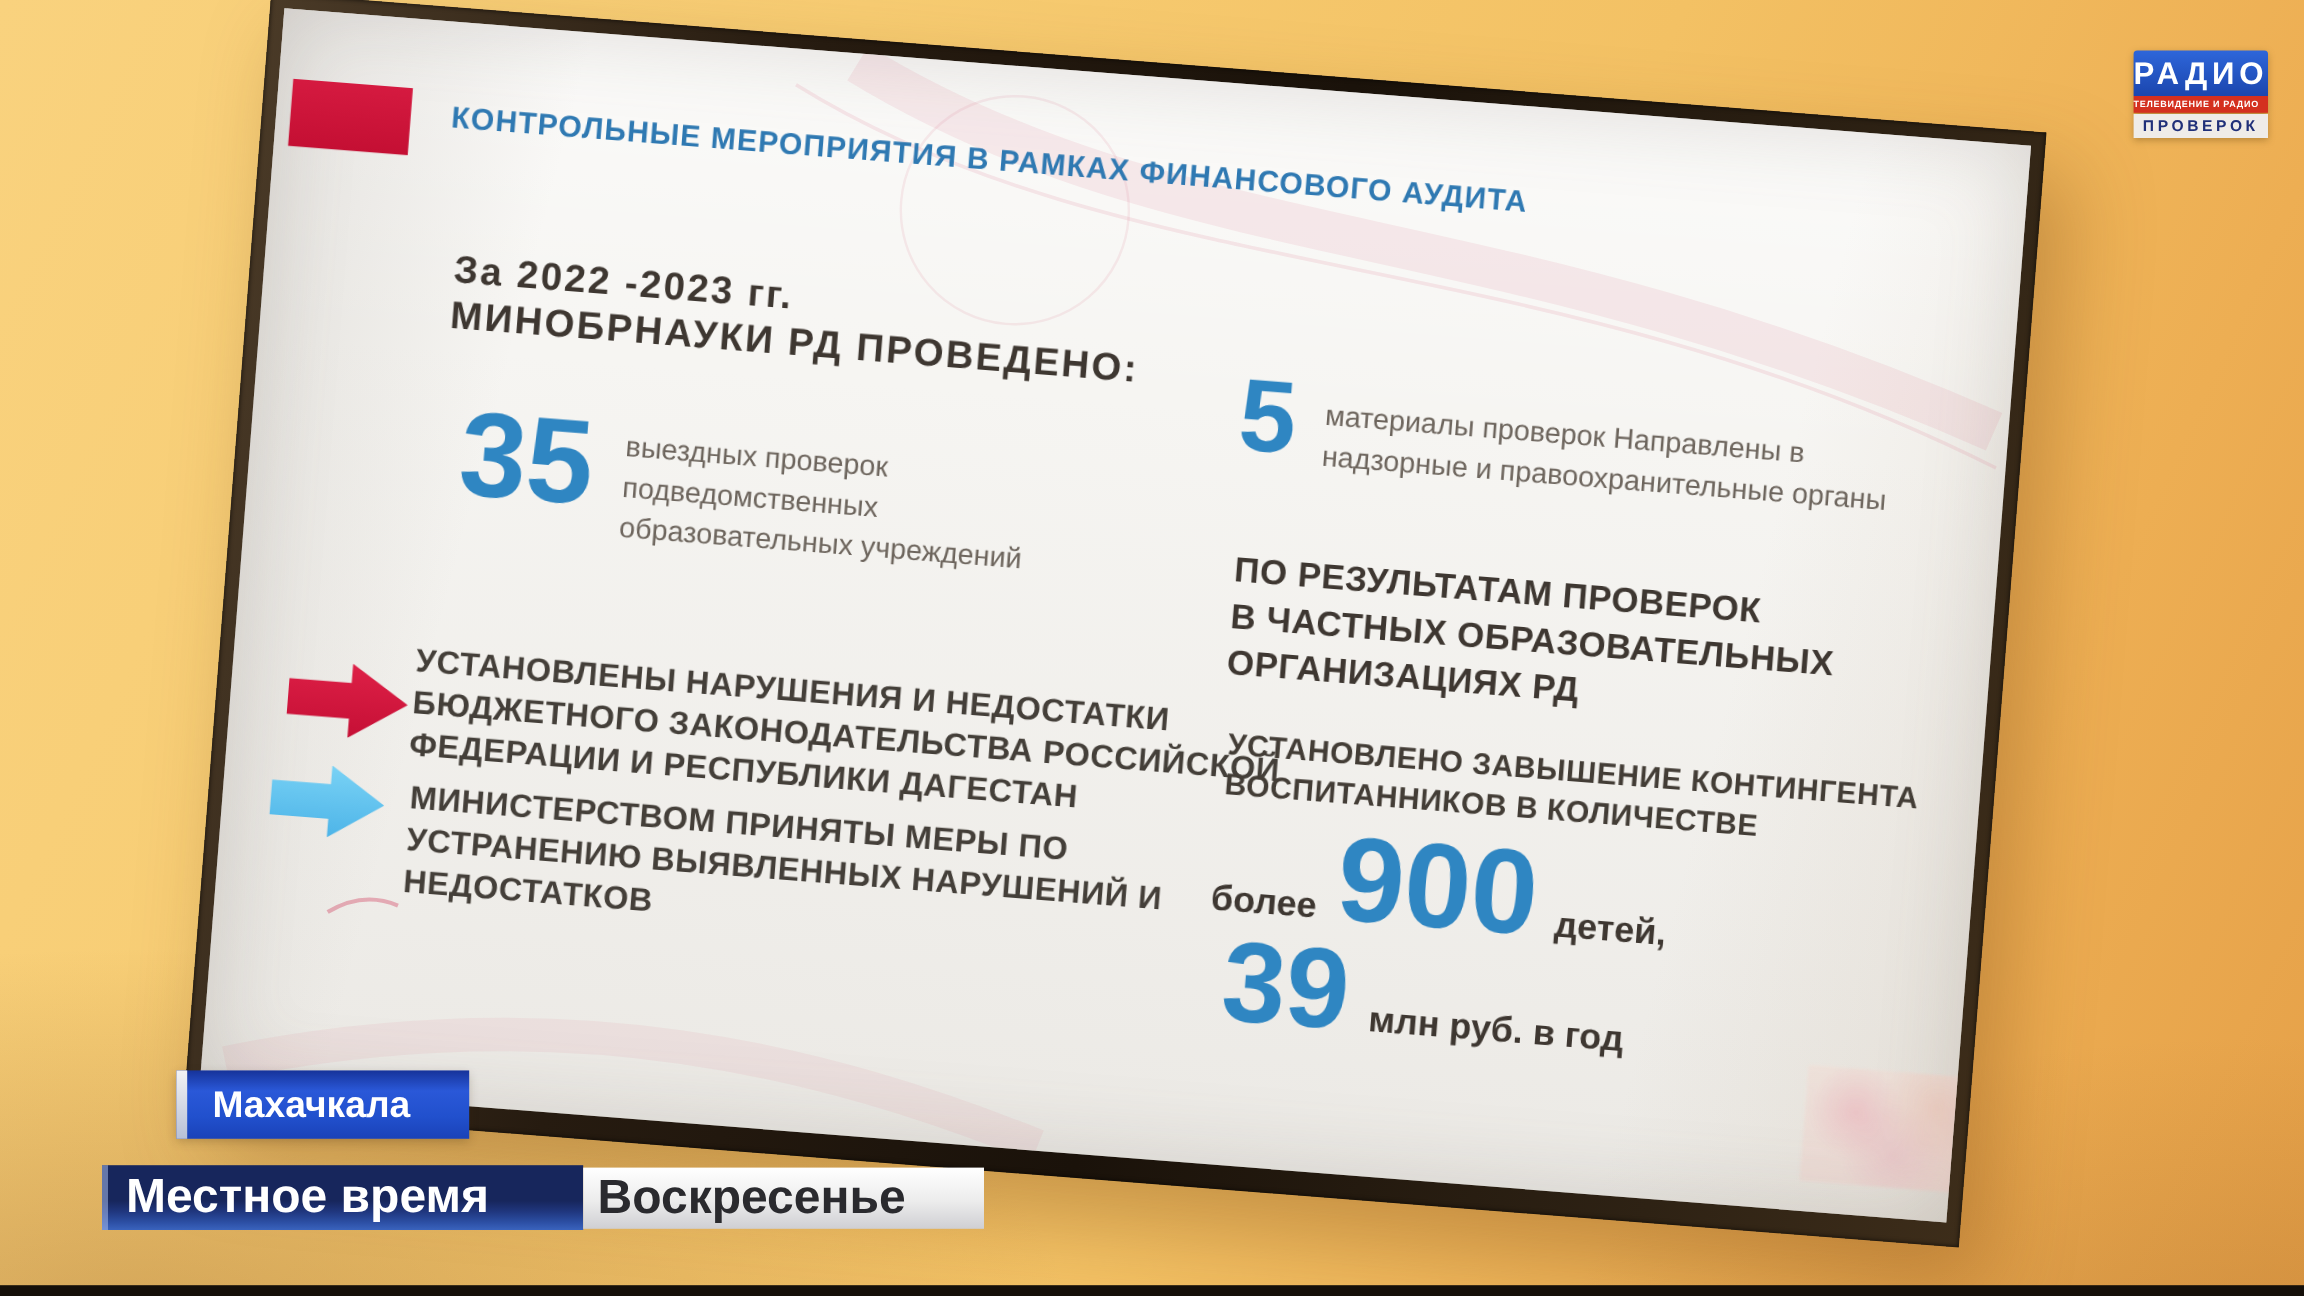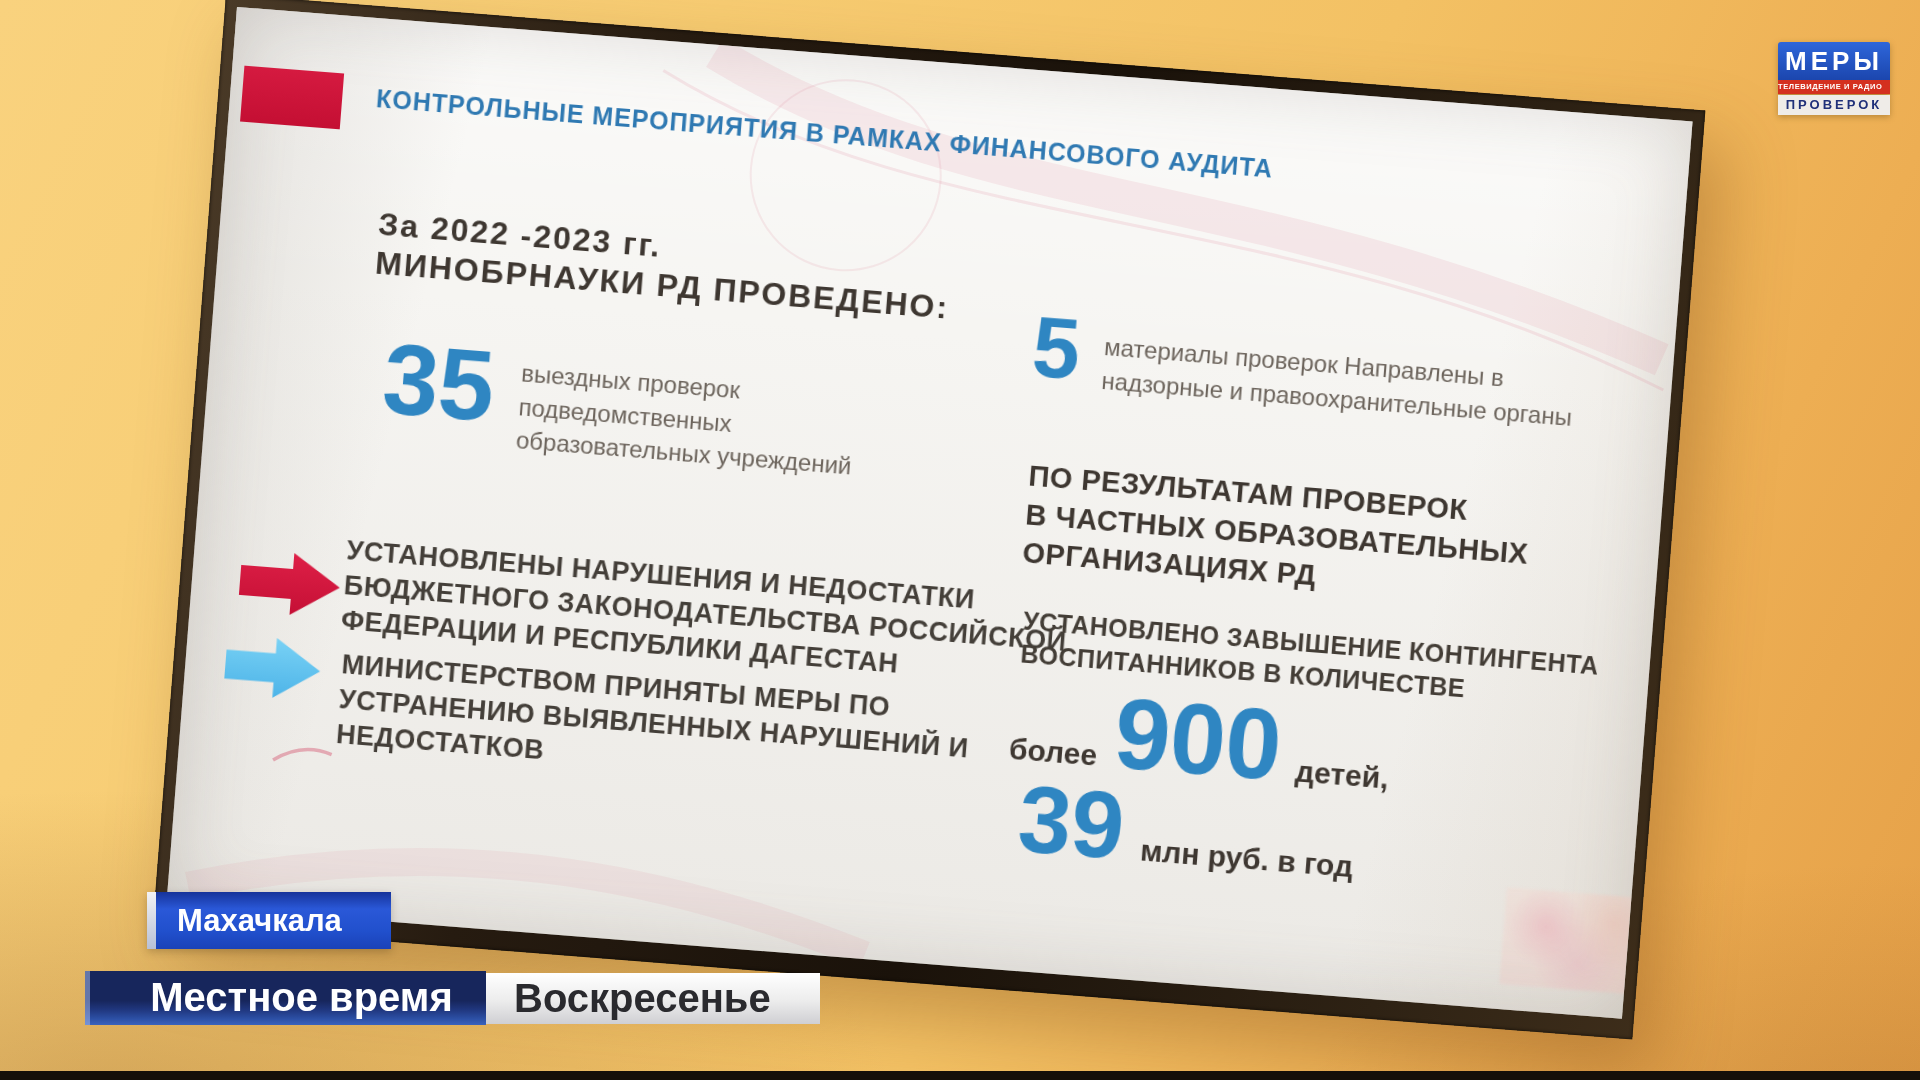--- a/index.html
+++ b/index.html
@@ -81,27 +81,27 @@
   .logo-bot{height:20px;margin-top:1px;background:#efece8;color:#203079;font-weight:bold;
     font-size:13px;letter-spacing:3px;text-align:center;line-height:20px;}
   .loc-banner{position:absolute;left:147px;top:892px;width:244px;height:57px;
     background:linear-gradient(180deg,#16339a 0%,#2a58d8 30%,#2150cd 68%,#1a42b8 100%);
     color:#fff;font-size:31px;font-weight:bold;line-height:57px;padding-left:30px;
     box-sizing:border-box;box-shadow:0 3px 8px rgba(60,40,10,.25);}
   .loc-banner::before{content:"";position:absolute;left:0;top:0;width:9px;height:100%;
     background:linear-gradient(180deg,#f2f2f4,#b7c0d6);}
   .prog-banner{position:absolute;left:85px;top:971px;width:401px;height:54px;
     background:linear-gradient(180deg,#17265c 0%,#17265c 55%,#20377f 72%,#2c4fa4 88%,#3a63bd 100%);
-    color:#fff;font-size:40px;font-weight:bold;line-height:53px;padding-left:32px;
-    box-sizing:border-box;text-align:center;}
+    color:#fff;font-size:40px;font-weight:bold;line-height:53px;padding-left:20px;
+    box-sizing:border-box;}
   .prog-banner::before{content:"";position:absolute;left:0;top:0;width:5px;height:100%;
     background:rgba(165,185,235,.55);}
   .ep-banner{position:absolute;left:486px;top:973px;width:334px;height:51px;
     background:linear-gradient(180deg,#ffffff 0%,#ececec 55%,#cfcfd3 100%);
-    color:#2a2a2e;font-size:40px;font-weight:bold;line-height:50px;padding-left:28px;
+    color:#2a2a2e;font-size:40px;font-weight:bold;line-height:50px;padding-left:12px;
     box-sizing:border-box;}
   .letterbox{position:absolute;left:0;top:1071px;width:1920px;height:9px;background:#150f09;}
 </style>
 </head>
 <body>
 
 <div class="tv">
   <div class="screen">
     <svg class="decor" viewBox="0 0 1460 900" xmlns="http://www.w3.org/2000/svg">
       <path d="M 480 8 C 760 150, 1020 90, 1448 240" fill="none" stroke="rgba(214,90,120,0.10)" stroke-width="34"></path>
@@ -172,21 +172,21 @@
         <span class="big">39</span>
         <span class="sm">млн руб. в год</span>
       </div>
 
       <div class="watermark"></div>
     </div>
   </div>
 </div>
 
 <div class="logo">
-  <div class="logo-top">МЕРЫ</div>
+  <div class="logo-top">РАДИО</div>
   <div class="logo-mid">ТЕЛЕВИДЕНИЕ И РАДИО</div>
   <div class="logo-bot">ПРОВЕРОК</div>
 </div>
 
 <div class="loc-banner">Махачкала</div>
 <div class="prog-banner">Местное время</div>
 <div class="ep-banner">Воскресенье</div>
 
 <div class="letterbox"></div>
 

